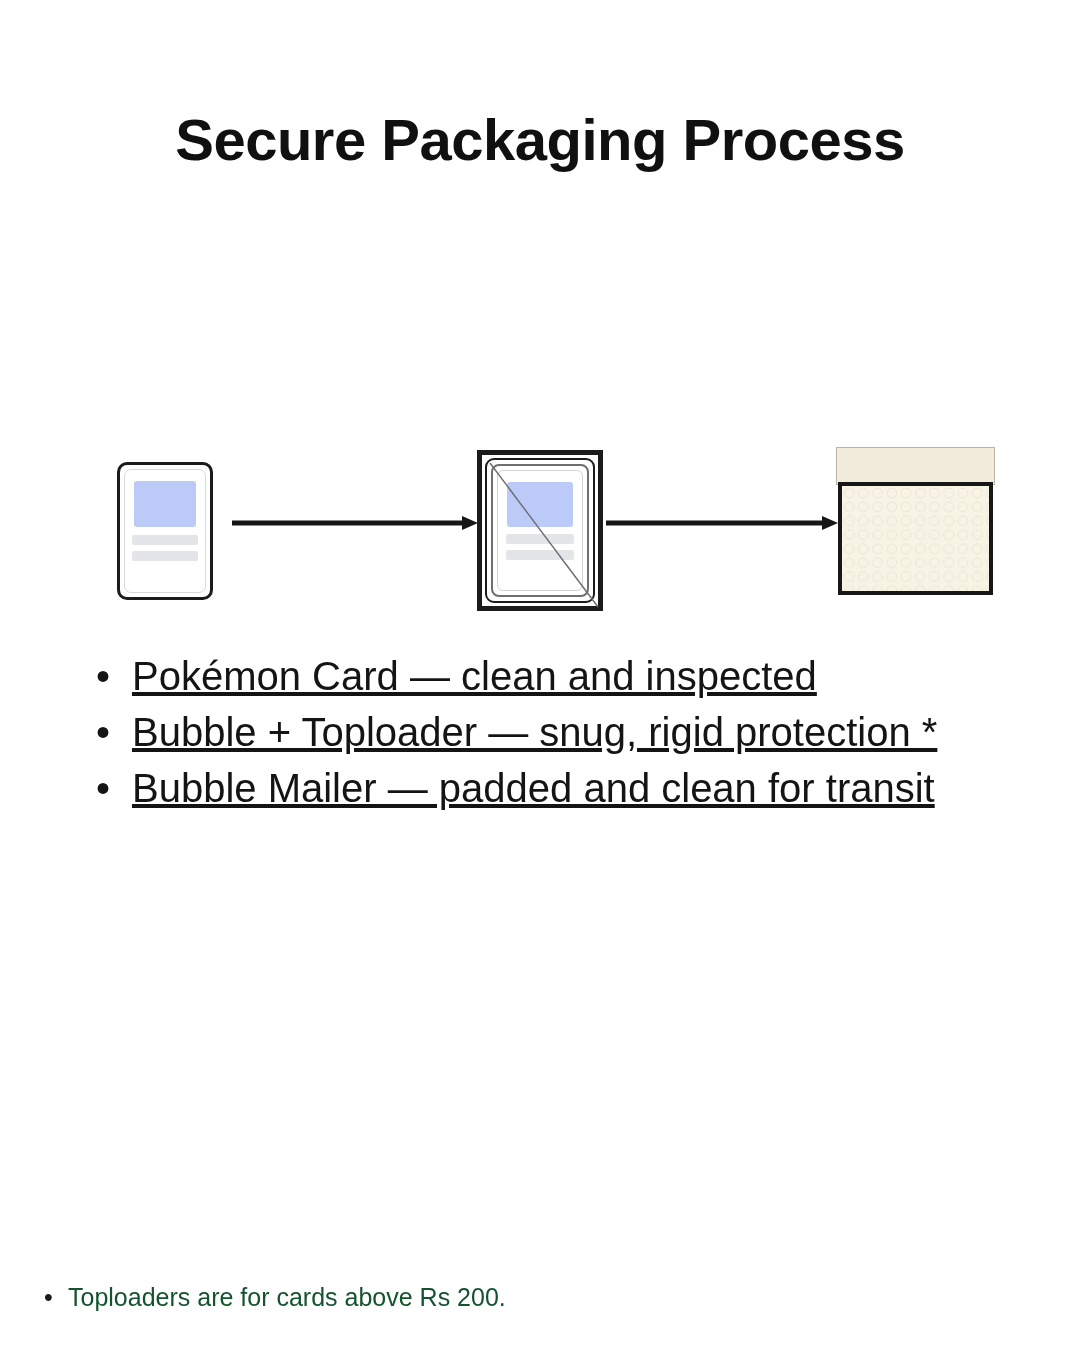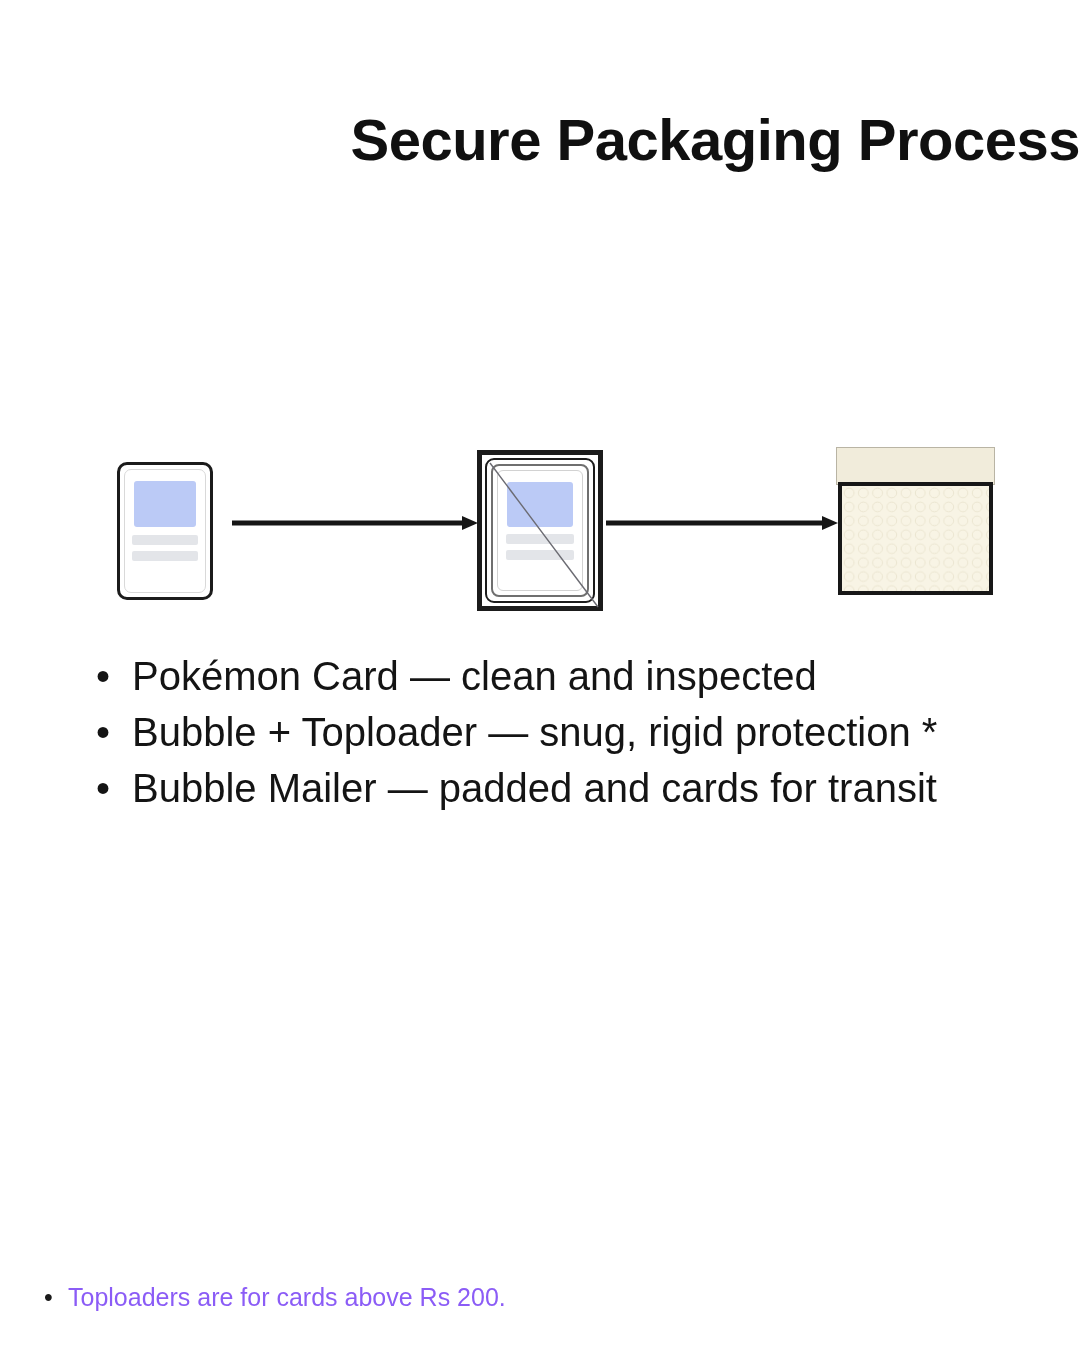--- a/index.html
+++ b/index.html
@@ -15,21 +15,21 @@
     font-family: "Liberation Sans", sans-serif;
     color: #111111;
   }
 
   
   .slide-title {
     position: absolute;
     top: 108px;
     left: 0;
     width: 1080px;
-    text-align: right;
+    text-align: center;
     font-size: 58px;
     font-weight: bold;
     letter-spacing: -0.5px;
     color: #101010;
     line-height: 1.1;
   }
 
   
   .card-plain {
     position: absolute;
@@ -183,20 +183,21 @@
     margin: 0;
     padding: 0;
   }
   .bullet-item {
     position: relative;
     font-size: 40px;
     line-height: 56px;
     color: #141414;
     padding-left: 44px;
     white-space: nowrap;
+    text-decoration: underline;
   }
   .bullet-item::before {
     content: "\2022";
     position: absolute;
     left: 8px;
     top: 0;
     font-size: 40px;
     line-height: 56px;
     color: #141414;
   }
@@ -208,21 +209,21 @@
     top: 1280px;
     width: 900px;
     list-style: none;
     margin: 0;
     padding: 0;
   }
   .footnote-item {
     position: relative;
     font-size: 25px;
     line-height: 34px;
-    color: #8b5cf6;
+    color: #14532d;
     padding-left: 30px;
     white-space: nowrap;
   }
   .footnote-item::before {
     content: "\2022";
     position: absolute;
     left: 6px;
     top: 0;
     font-size: 25px;
     line-height: 34px;
@@ -281,18 +282,18 @@
         <rect x="0" y="0" width="155" height="113" fill="url(#bub)"></rect>
       </svg>
     </div>
   </div>
 
 </div>
 
 <ul class="bullet-list">
   <li class="bullet-item">Pokémon Card — clean and inspected</li>
   <li class="bullet-item">Bubble + Toploader — snug, rigid protection *</li>
-  <li class="bullet-item">Bubble Mailer — padded and cards for transit</li>
+  <li class="bullet-item">Bubble Mailer — padded and clean for transit</li>
 </ul>
 
 <ul class="footnote-list">
   <li class="footnote-item">Toploaders are for cards above Rs 200.</li>
 </ul>
 
 </body></html>

